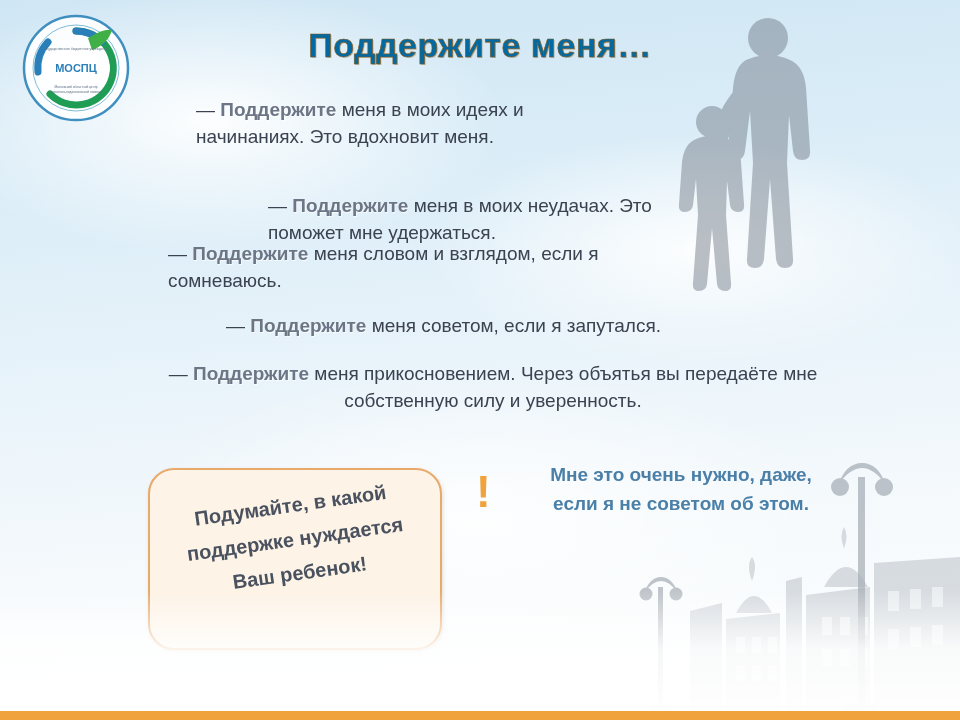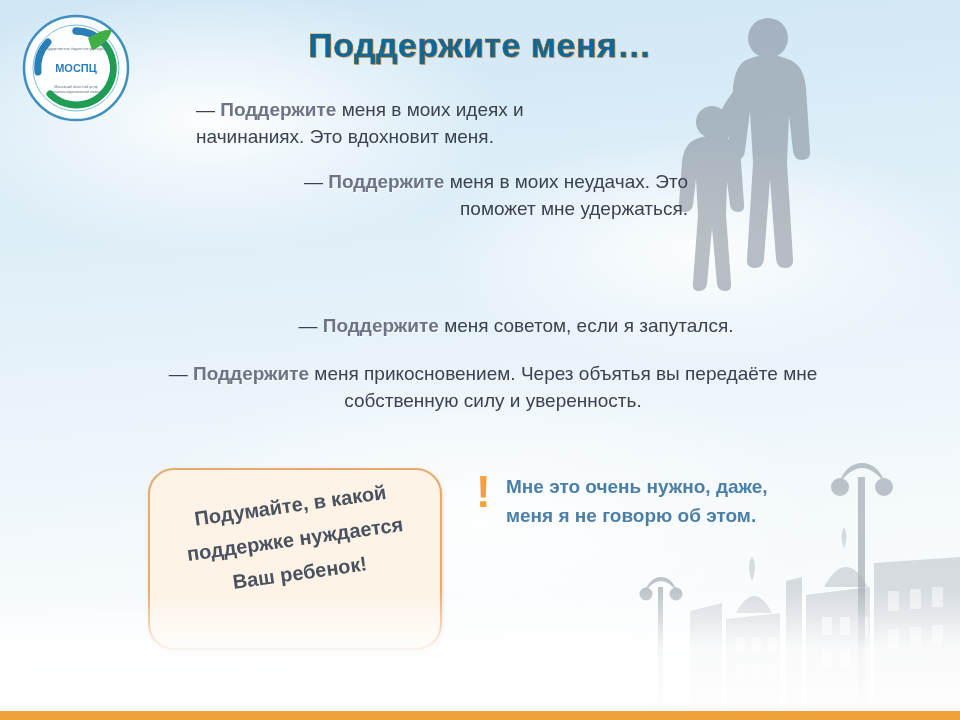--- a/index.html
+++ b/index.html
@@ -84,23 +84,23 @@
     color: #3b4250;
     font-size: 19px;
     line-height: 27px;
   }
   .para b {
     color: #6c7585;
     font-weight: bold;
     text-shadow: 0.6px 0.6px 0 rgba(255,255,255,0.8);
   }
   .p1 { left: 196px; top: 96px;  width: 430px; }
-  .p2 { left: 268px; top: 168px; width: 420px; text-align: right; }
+  .p2 { left: 268px; top: 192px; width: 420px; text-align: left; }
   .p3 { left: 168px; top: 240px; width: 450px; }
-  .p4 { left: 226px; top: 312px; width: 580px; text-align: center; }
+  .p4 { left: 226px; top: 312px; width: 580px; }
   .p5 { left: 168px; top: 360px; width: 650px; text-align: center; }
 
   
   .bubble {
     position: absolute;
     left: 148px; top: 468px;
     width: 290px; height: 178px;
     background: #fdf3e6;
     border: 2px solid #e8a96a;
     border-radius: 26px;
@@ -140,27 +140,27 @@
   .excl {
     position: absolute;
     left: 476px; top: 470px;
     font-size: 44px;
     font-weight: bold;
     color: #f0a33c;
     line-height: 44px;
   }
   .note {
     position: absolute;
-    left: 506px; top: 472px;
+    left: 506px; top: 460px;
     width: 350px;
     font-size: 19px;
     font-weight: bold;
     line-height: 29px;
     color: #4a7fa8;
-    text-align: left;
+    text-align: center;
   }
   .note .l2 { display: block; }
 </style>
 </head>
 <body>
 
 <div id="slide">
 
   <div class="bg-sky"></div>
 
@@ -247,20 +247,24 @@
   <div class="para p1">
     <span>—</span>
     <b>Поддержите</b><span> меня в моих идеях и начинаниях. Это вдохновит меня.</span>
   </div>
 
   <div class="para p2">
     <span>—</span>
     <b>Поддержите</b><span> меня в моих неудачах. Это поможет мне удержаться.</span>
   </div>
 
+  <div class="para p3">
+    <span>—</span>
+    <b>Поддержите</b><span> меня словом и взглядом, если я сомневаюсь.</span>
+  </div>
 
   <div class="para p4">
     <span>—</span>
     <b>Поддержите</b><span> меня советом, если я запутался.</span>
   </div>
 
   <div class="para p5">
     <span>—</span>
     <b>Поддержите</b><span> меня прикосновением. Через объятья вы передаёте мне собственную силу и уверенность.</span>
   </div>
@@ -271,18 +275,18 @@
     <div class="bubble-text">
       <div>Подумайте, в какой</div>
       <div>поддержке нуждается</div>
       <div>Ваш ребенок!</div>
     </div>
   </div>
 
   <div class="excl">!</div>
   <div class="note">
     <span class="l1">Мне это очень нужно, даже,</span>
-    <span class="l2">меня я не говорю об этом.</span>
+    <span class="l2">если я не советом об этом.</span>
   </div>
 
   <div class="bg-bottom-white"></div>
   <div class="orange-bar"></div>
 </div>
 
 </body></html>

